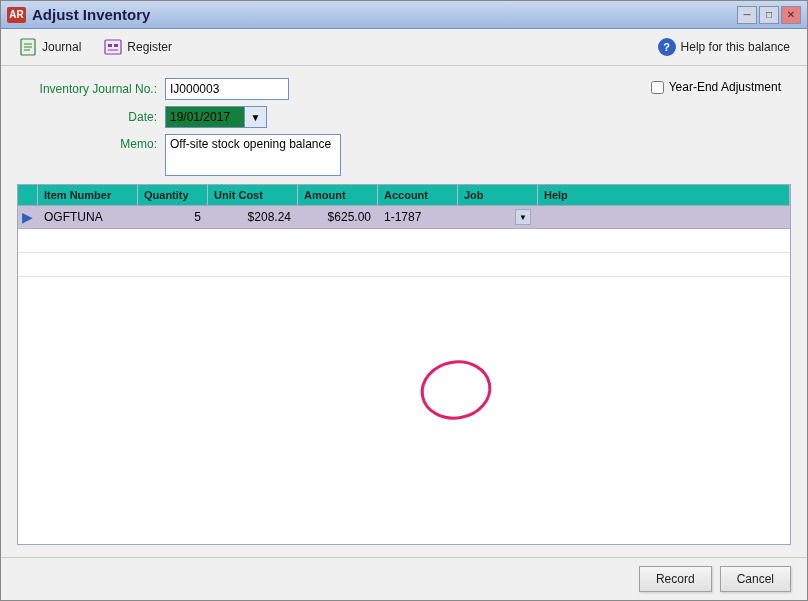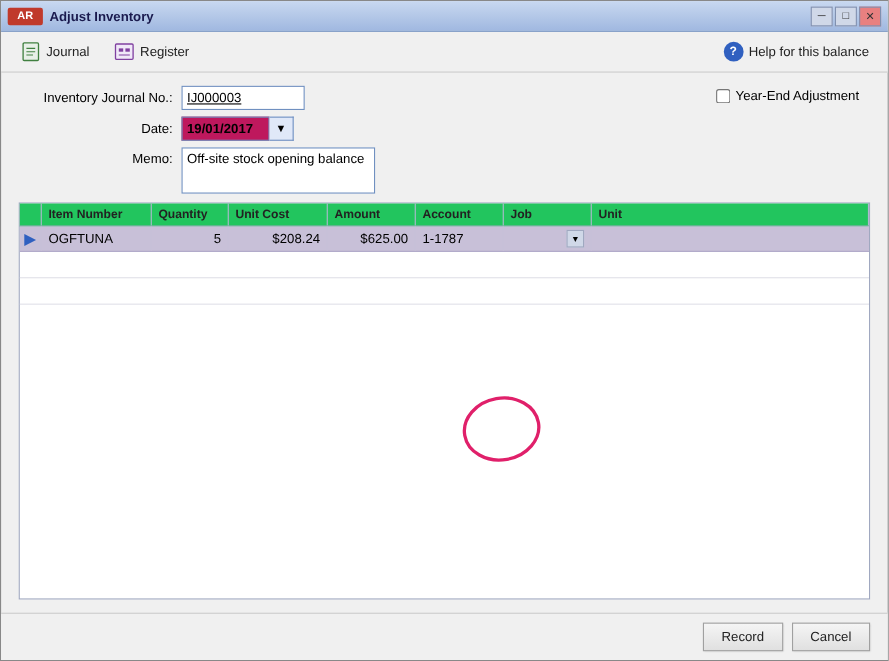--- a/index.html
+++ b/index.html
@@ -31,34 +31,34 @@
       justify-content: space-between;
       border-bottom: 1px solid #7090c0;
       min-height: 28px;
     }
     .title-bar-left {
       display: flex;
       align-items: center;
       gap: 6px;
     }
     .title-icon {
-      width: 32px;
+      width: 19px;
       height: 16px;
       background: #c0392b;
       color: white;
       font-size: 10px;
       font-weight: bold;
       display: flex;
       align-items: center;
       justify-content: center;
       border-radius: 2px;
     }
     .title-text {
       font-weight: bold;
-      font-size: 12px;
+      font-size: 15px;
       color: #1a1a4e;
     }
     .title-buttons {
       display: flex;
       gap: 2px;
     }
     .title-btn {
       width: 20px;
       height: 18px;
       background: #d0d8e8;
@@ -138,41 +138,40 @@
       gap: 6px;
     }
     .form-row {
       display: flex;
       align-items: center;
       gap: 8px;
     }
     .form-label {
       text-align: right;
       min-width: 140px;
-      color: #000000;
+      color: #15803d;
     }
     .form-input {
       border: 1px solid #7090c0;
       padding: 2px 4px;
       font-size: 12px;
       background: white;
       height: 22px;
     }
     .date-input-wrapper {
       display: flex;
       align-items: center;
     }
     .date-input {
       border: 1px solid #7090c0;
       padding: 2px 4px;
       font-size: 12px;
-      background: #be185d;
+      background: #15803d;
       height: 22px;
       width: 80px;
-      font-weight: bold;
     }
     .date-btn {
       width: 22px;
       height: 22px;
       background: #e0e8f8;
       border: 1px solid #7090c0;
       border-left: none;
       cursor: pointer;
       display: flex;
       align-items: center;
@@ -210,21 +209,21 @@
     }
     .table-section {
       flex: 1;
       display: flex;
       flex-direction: column;
       border: 1px solid #a0a8c0;
       background: white;
     }
     .table-header {
       display: flex;
-      background: #22c55e;
+      background: #14b8a6;
       border-bottom: 1px solid #a0a8c0;
     }
     .th {
       padding: 4px 6px;
       font-weight: bold;
       border-right: 1px solid #b0b8d0;
       white-space: nowrap;
       color: #222;
       font-size: 11px;
     }
@@ -349,21 +348,21 @@
       <span>Help for this balance</span>
     </button>
   </div>
 
   <div class="content">
 
     <div class="form-section">
 
       <div class="form-row">
         <label class="form-label">Inventory Journal No.:</label>
-        <input class="form-input" type="text" style="width: 112px; text-decoration: underline;" value="IJ000003">
+        <input class="form-input" type="text" style="width: 124px;" value="IJ000003">
         <div style="flex:1"></div>
         <div class="year-end-wrapper">
           <input type="checkbox" class="checkbox-input" style="">
           <label>Year-End Adjustment</label>
         </div>
       </div>
 
       <div class="form-row">
         <label class="form-label">Date:</label>
         <div class="date-input-wrapper">
@@ -381,21 +380,21 @@
     <div class="table-section table-container" style="position:relative;">
 
       <div class="table-header">
         <div class="th" style="width:20px; min-width:20px;"></div>
         <div class="th col-item">Item Number</div>
         <div class="th col-qty">Quantity</div>
         <div class="th col-unit">Unit Cost</div>
         <div class="th col-amount">Amount</div>
         <div class="th col-account">Account</div>
         <div class="th col-job">Job</div>
-        <div class="th col-memo">Unit</div>
+        <div class="th col-memo">Help</div>
       </div>
 
       <div class="table-row-selected">
         <div class="td td-arrow">▶</div>
         <div class="td col-item">OGFTUNA</div>
         <div class="td col-qty">5</div>
         <div class="td col-unit">$208.24</div>
         <div class="td col-amount">$625.00</div>
         <div class="td col-account">1-1787</div>
         <div class="td col-job">

